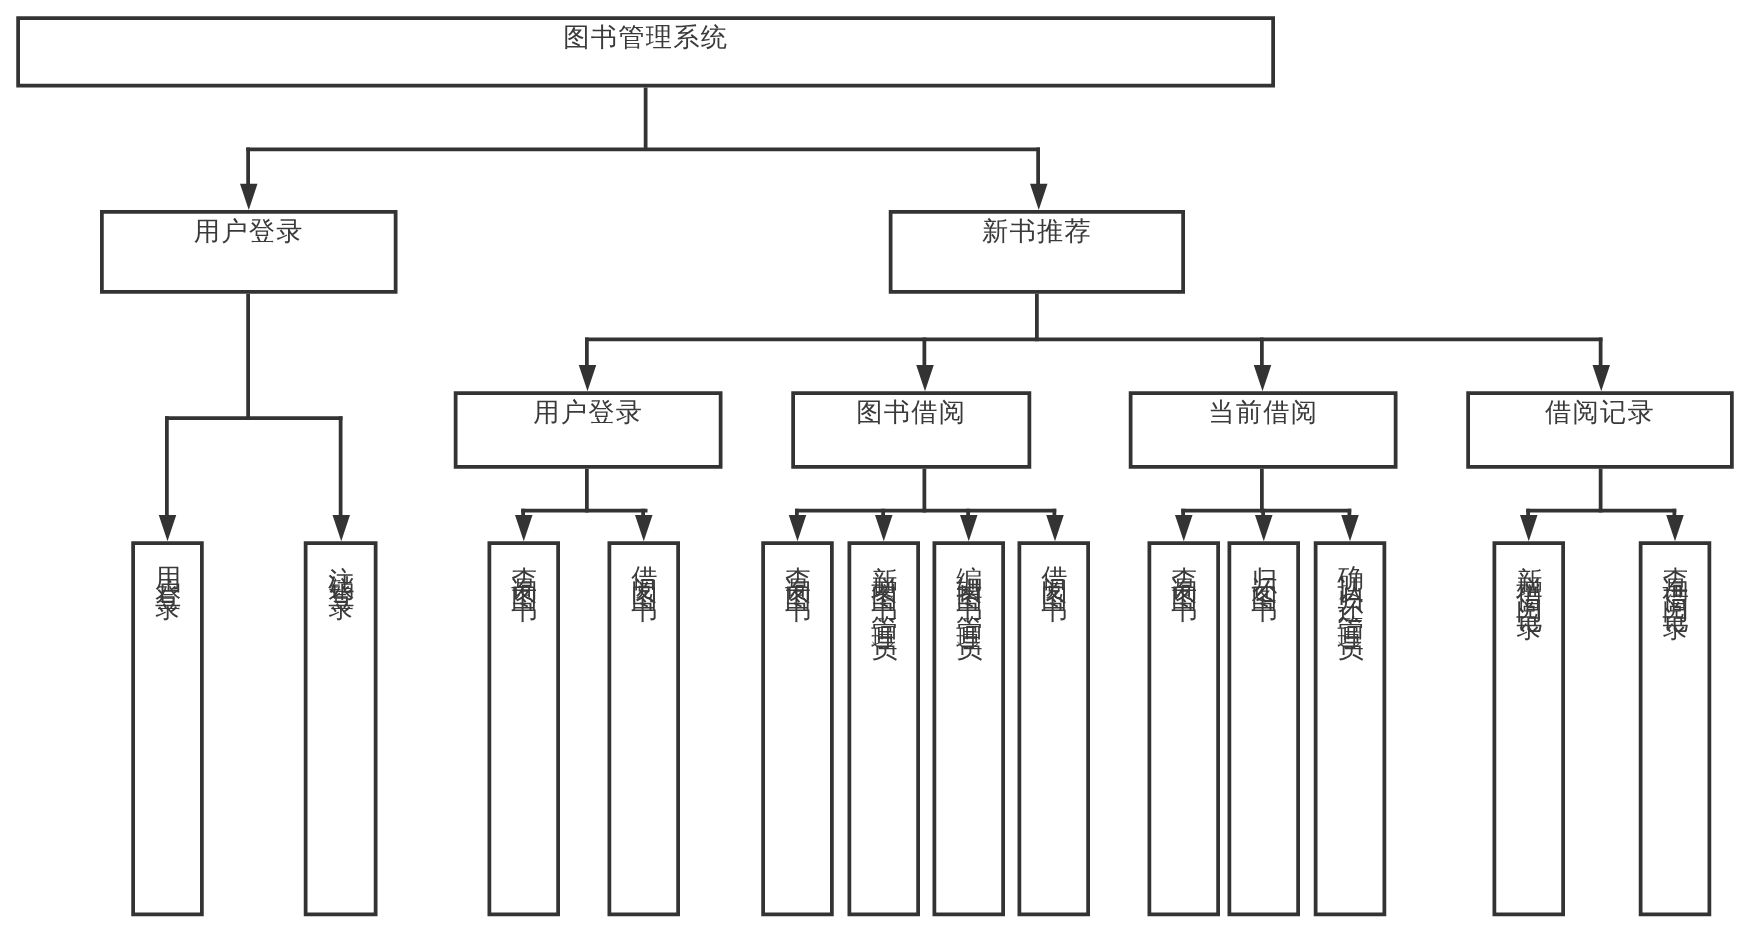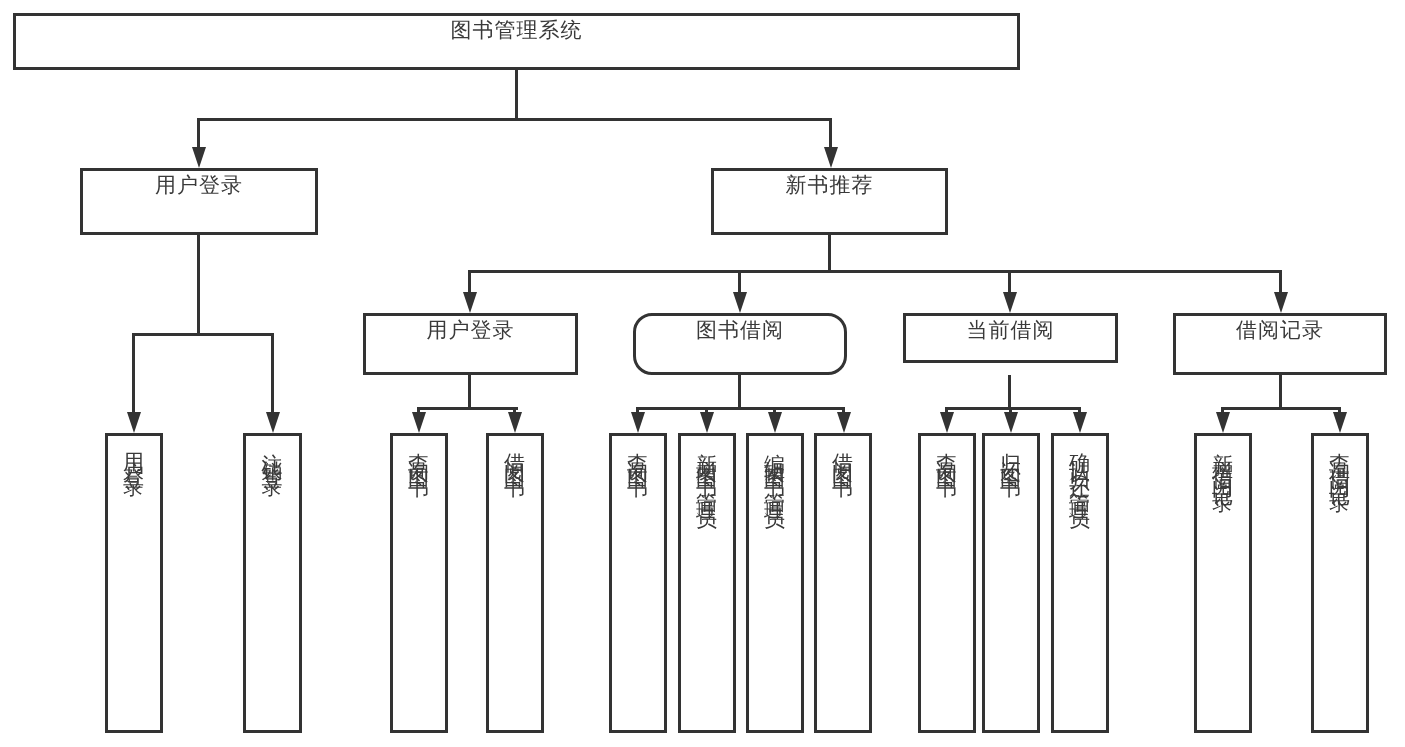--- a/index.html
+++ b/index.html
@@ -89,24 +89,24 @@
   <div class="vline" style="left:738px; top:270px; height:25px;"></div>
   <div class="arrow" style="left:733px; top:292px;"></div>
   <div class="vline" style="left:1008px; top:270px; height:25px;"></div>
   <div class="arrow" style="left:1003px; top:292px;"></div>
   <div class="vline" style="left:1279px; top:270px; height:25px;"></div>
   <div class="arrow" style="left:1274px; top:292px;"></div>
 
   <div class="box" style="left:363px; top:313px; width:215px; height:62px;">
     <span class="hlabel">用户登录</span>
   </div>
-  <div class="box" style="left:633px; top:313px; width:214px; height:62px;border-radius:19px;">
+  <div class="box" style="left:633px; top:313px; width:192px; height:62px;">
     <span class="hlabel">图书借阅</span>
   </div>
-  <div class="box" style="left:903px; top:313px; width:215px; height:50px;">
+  <div class="box" style="left:903px; top:313px; width:215px; height:62px;">
     <span class="hlabel">当前借阅</span>
   </div>
   <div class="box" style="left:1173px; top:313px; width:214px; height:62px;">
     <span class="hlabel">借阅记录</span>
   </div>
 
   <div class="vline" style="left:468px; top:375px; height:35px;"></div>
   <div class="hline" style="left:417px; top:407px; width:101px;"></div>
   <div class="vline" style="left:417px; top:407px; height:9px;"></div>
   <div class="arrow" style="left:412px; top:412px;"></div>

